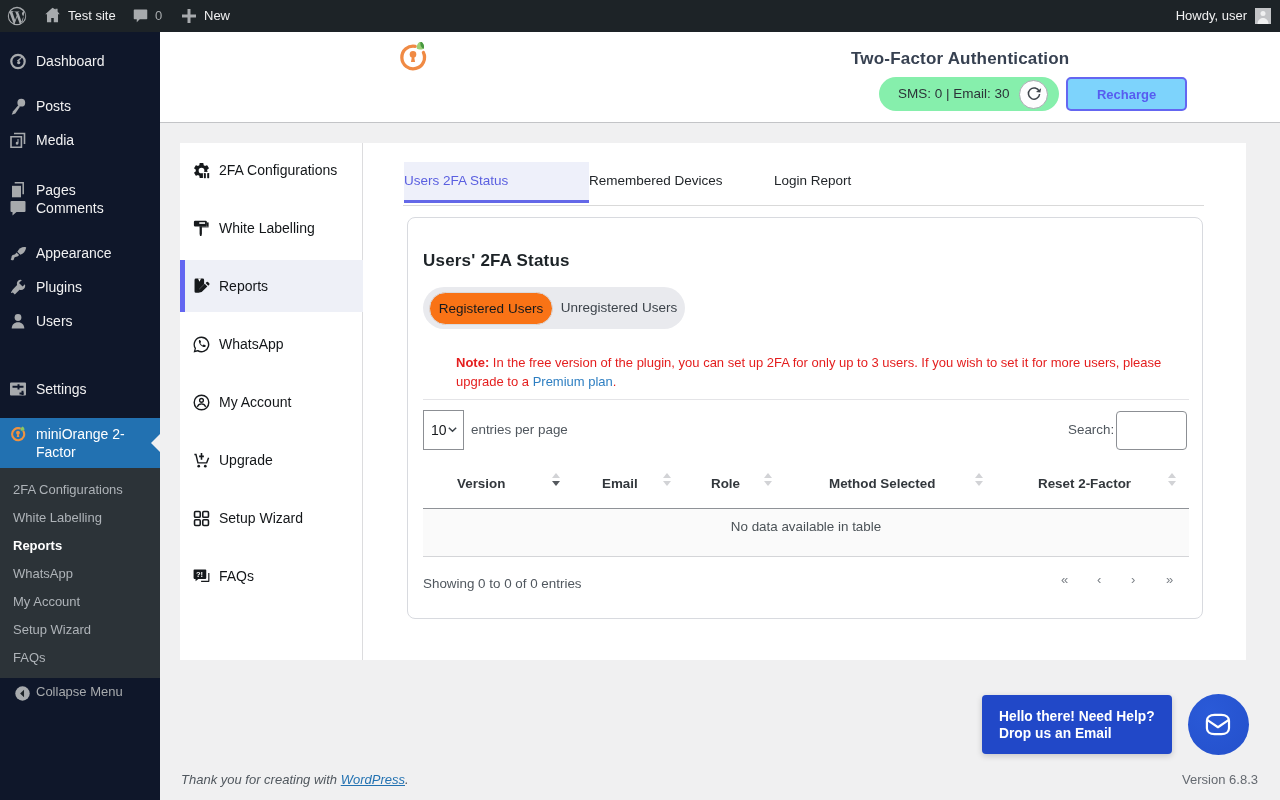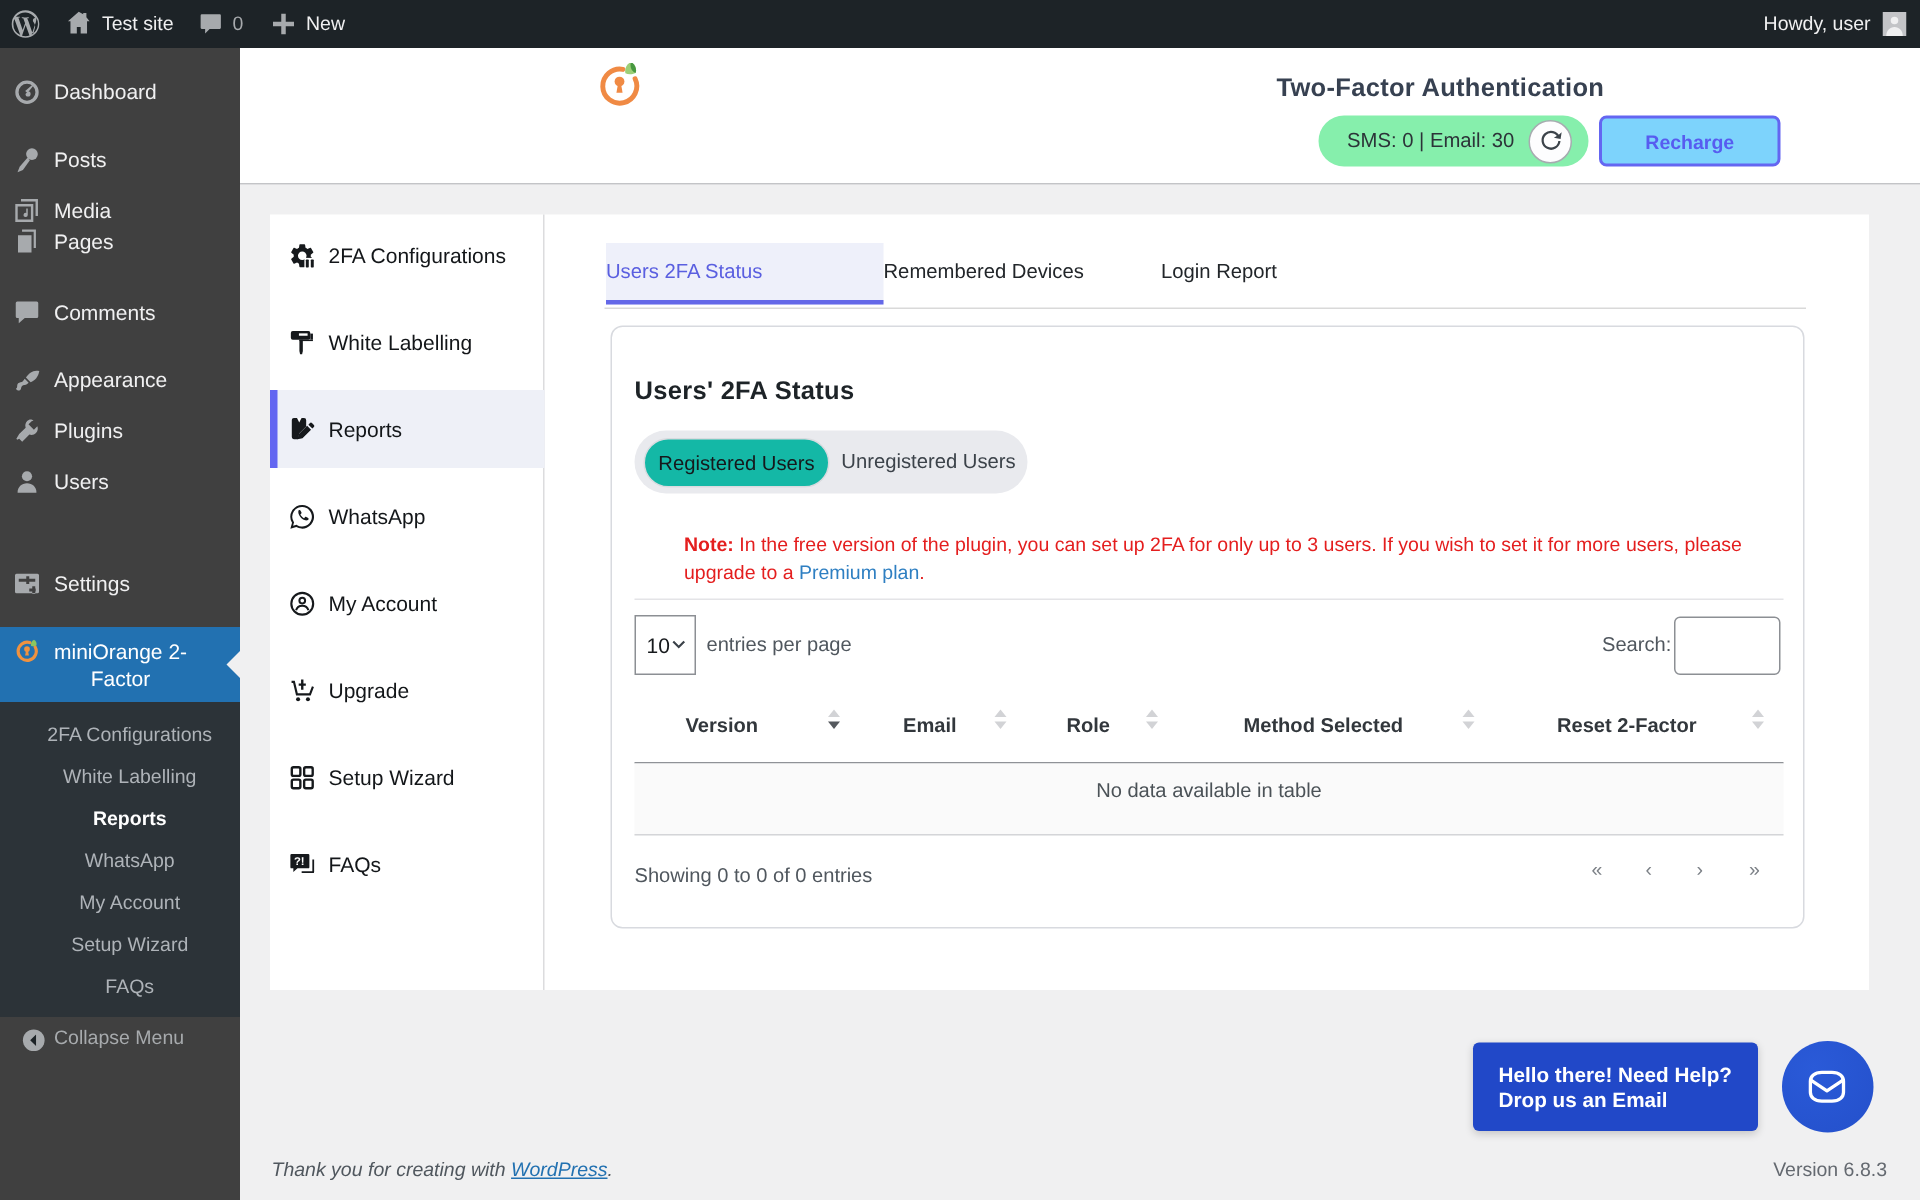--- a/index.html
+++ b/index.html
@@ -4,21 +4,21 @@
 <style>
 * { margin:0; padding:0; box-sizing:border-box; }
 html,body { width:1280px; height:800px; overflow:hidden; font-family:"Liberation Sans", sans-serif; background:#f0f0f1; }
 
 
 #adminbar { position:absolute; left:0; top:0; width:1280px; height:32px; background:#1d2327; color:#f0f0f1; font-size:13px; }
 #adminbar .item { position:absolute; top:0; height:32px; line-height:32px; white-space:nowrap; }
 #adminbar svg { display:block; }
 
 
-#sidemenu { position:absolute; left:0; top:32px; width:160px; height:768px; background:#404040;text-align:center; }
+#sidemenu { position:absolute; left:0; top:32px; width:160px; height:768px; background:#0f172a; }
 .menuitem { position:absolute; left:0; width:160px; height:34px; color:#f0f0f1; font-size:14px; }
 .menuitem .mi-ico { position:absolute; left:8px; top:7px; width:20px; height:20px; color:#a7aaad; }
 .menuitem .mi-txt { position:absolute; left:36px; top:0; line-height:34px; }
 #mo-item { position:absolute; left:0; top:386px; width:160px; height:50px; background:#2271b1; color:#fff; font-size:14px; }
 #mo-item .mi-txt { position:absolute; left:36px; top:7px; line-height:18px; }
 #mo-arrow { position:absolute; right:0; top:402px; width:0; height:0; border:9px solid transparent; border-right:9px solid #f0f0f1; border-left:none; }
 #mo-sub { position:absolute; left:0; top:436px; width:160px; height:210px; background:#2c3338; padding-top:8px; }
 .subitem { height:28px; line-height:28px; padding-left:13px; font-size:13px; color:#aeb3b8; }
 .subitem.cur { color:#fff; font-weight:bold; }
 #collapse { position:absolute; left:0; top:646px; width:160px; height:28px; color:#a7aaad; font-size:13px; line-height:28px; }
@@ -45,21 +45,21 @@
 .tab { position:absolute; top:19px; height:38px; line-height:38px; width:185px; font-size:13.5px; text-align:left; line-height:38px; color:#22262a; }
 #tab1 { left:224px; height:41px; background:#eef0fa; color:#5a5fe0; border-bottom:3.5px solid #6468e8; }
 #tab2 { left:409px; }
 #tab3 { left:594px; }
 #tabline { position:absolute; left:223px; top:62px; width:801px; height:1px; background:#d9d9d9; }
 
 
 #card { position:absolute; left:227px; top:74px; width:796px; height:402px; border:1px solid #d8dadf; border-radius:8px; background:#fff; }
 #card h2 { position:absolute; left:15px; top:33px; font-size:17px; color:#1d2327; letter-spacing:.2px; }
 #toggle { position:absolute; left:15px; top:69px; width:262px; height:42px; background:#e9eaee; border-radius:21px; }
-#toggle .on { position:absolute; left:6px; top:4.5px; width:124px; height:33px; background:#14b8a6; border:1px solid #d9dbdf; border-radius:17px; text-align:center; line-height:31px; font-size:13.5px; color:#16191c; }
+#toggle .on { position:absolute; left:6px; top:4.5px; width:124px; height:33px; background:#f97316; border:1px solid #d9dbdf; border-radius:17px; text-align:center; line-height:31px; font-size:13.5px; color:#16191c; }
 #toggle .off { position:absolute; left:135px; top:0; width:122px; height:42px; text-align:center; line-height:42px; font-size:13.5px; color:#3c434a; }
 #note { position:absolute; left:48px; top:136px; width:760px; font-size:13px; line-height:18.5px; color:#e41e1e; }
 #note b { font-weight:bold; }
 #note a { color:#2e7fc2; text-decoration:none; }
 #hr1 { position:absolute; left:15px; top:181px; width:766px; height:1px; background:#e4e4e7; }
 #selbox { position:absolute; left:15px; top:192px; width:41px; height:40px; border:1px solid #8c8f94; border-radius:0; font-size:14px; color:#16191c; }
 #selbox .n { position:absolute; left:7px; top:0; line-height:38px; }
 #epp { position:absolute; left:63px; top:192px; line-height:40px; font-size:13.4px; color:#50575e; }
 #srchlbl { position:absolute; left:660px; top:192px; line-height:40px; font-size:13.4px; color:#50575e; }
 #srchbox { position:absolute; left:708px; top:193px; width:71px; height:39px; border:1px solid #8c8f94; border-radius:4px; background:#fff; }
@@ -135,21 +135,21 @@
         </svg></span>
       <span class="mi-txt">Media</span>
     </div>
   <div class="menuitem" style="top:57px;">
       <span class="mi-ico"><svg width="20" height="20" viewBox="0 0 20 20">
           <circle cx="13.3" cy="6.7" r="3.9" fill="#a7aaad"></circle>
           <path fill="#a7aaad" d="M10.3 9.2l1.6 1.6-4.6 6.6-3.6 1.4 1.4-3.6z"></path>
         </svg></span>
       <span class="mi-txt">Posts</span>
     </div>
-  <div class="menuitem" style="top:112px;">
+  <div class="menuitem" style="top:141px;">
       <span class="mi-ico"><svg width="20" height="20" viewBox="0 0 20 20">
           <path fill="none" stroke="#a7aaad" stroke-width="1.5" d="M6.7 2.8h8.5v11.5"></path>
           <path fill="#a7aaad" d="M4 5.8h9v11.5H4z"></path>
         </svg></span>
       <span class="mi-txt">Pages</span>
     </div>
   <div class="menuitem" style="top:204px;">
       <span class="mi-ico"><svg width="20" height="20" viewBox="0 0 20 20">
           <path fill="#a7aaad" d="M9.3 8.7 12.4 11.8 C15.3 10.8 17.6 8.2 18.2 4.4 C14.6 3.2 11.2 5.6 9.3 8.7 z"></path>
           <path fill="#a7aaad" d="M8.5 9.5l2.6 2.6-1.2 1.1c-.8.7-2.4.3-3.2 1.1-.9.9-.3 2.3-1.5 2.9-.9.4-2.2-.2-2.6-1.1 1.5-.6.3-2.4 1.5-3.6.8-.8 2.3-.5 3-1.2z"></path>

